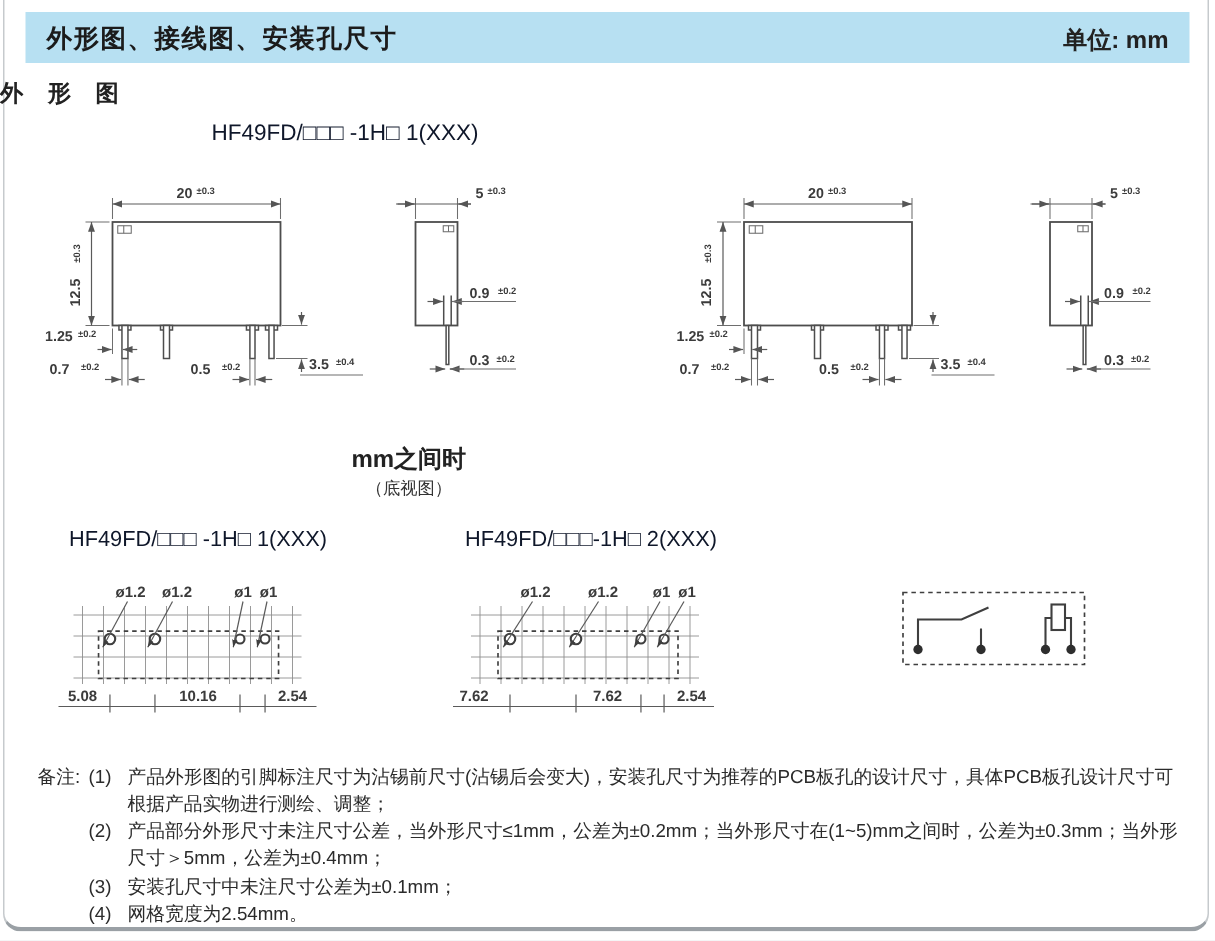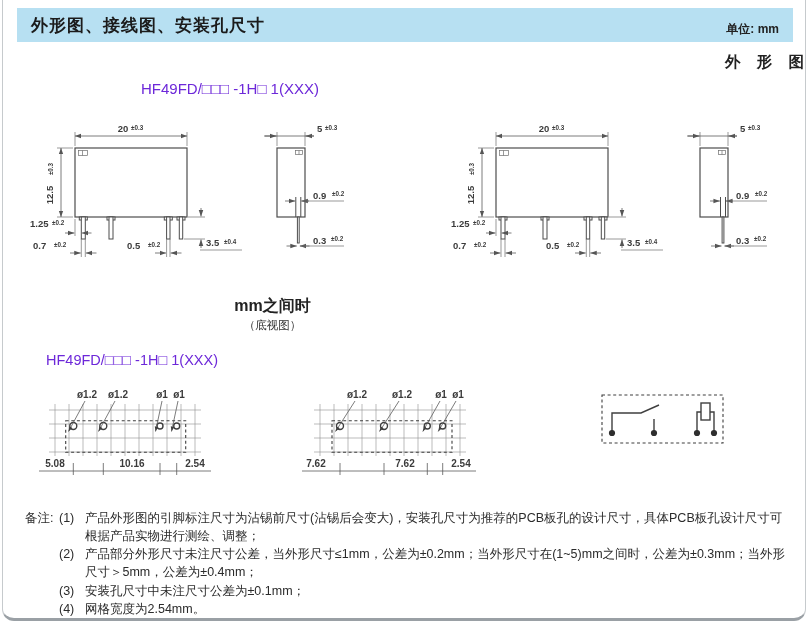--- a/index.html
+++ b/index.html
@@ -1,24 +1,24 @@
 <!DOCTYPE html>
 <html lang="zh"><head>
 <meta charset="utf-8">
 <style>
   html,body{margin:0;padding:0;background:#fff;}
   body{font-family:"Liberation Sans","DejaVu Sans",sans-serif;color:#2e2e2e;}
   .page{position:relative;width:810px;height:627px;background:#fff;overflow:hidden;}
   .frame{position:absolute;left:2px;top:-12px;right:4px;bottom:6px;border:1.5px solid #c6cacd;border-bottom:3px solid #9aa0a5;border-radius:12px;pointer-events:none;}
   .header-bar{position:absolute;left:17px;top:8px;width:776px;height:34px;background:#b7e0f2;}
   .header-title{position:absolute;left:14px;top:6px;font-size:17px;font-weight:bold;color:#1b1b1b;letter-spacing:1px;}
-  .unit-label{position:absolute;right:14px;bottom:4px;font-size:12px;font-weight:bold;color:#222;}
+  .unit-label{position:absolute;right:14px;bottom:4px;font-size:16px;font-weight:bold;color:#222;}
   .sec-title{position:absolute;font-weight:bold;color:#222;}
-  .outline-title{left:0;top:52px;width:810px;text-align:right;font-size:15.5px;letter-spacing:6px;}
-  .model-h{position:absolute;font-size:15px;color:#6d28d9;white-space:nowrap;}
+  .outline-title{left:0;top:52px;width:810px;text-align:left;font-size:15.5px;letter-spacing:6px;}
+  .model-h{position:absolute;font-size:15px;color:#0f172a;white-space:nowrap;}
   .mount-title{left:180px;top:296px;width:185px;text-align:center;font-size:16px;}
   .mount-sub{position:absolute;left:180px;top:318px;width:185px;text-align:center;font-size:11.5px;color:#333;}
   .wiring-title{left:600px;top:300px;font-size:16px;}
   .wiring-sub{font-size:11.5px;font-weight:normal;color:#333;}
   svg{position:absolute;overflow:visible;}
   svg text{font-family:"Liberation Sans","DejaVu Sans",sans-serif;fill:#3b3b3b;}
   .dimv{font-size:9.5px;font-weight:bold;}
   .dimt{font-size:6.3px;font-weight:bold;}
   .holelbl{font-size:10px;font-weight:bold;text-anchor:middle;}
   .pitchlbl{font-size:10px;font-weight:bold;text-anchor:middle;}
@@ -189,20 +189,21 @@
     <line class="dim-ln" x1="284" y1="141" x2="274.6" y2="141" marker-end="url(#a2)"></line>
     <path class="thin" d="M274.6,141H317"></path>
     <text class="dimv" x="286" y="138.5">0.3</text>
     <text class="dimt" x="304" y="136">±0.2</text>
   </svg>
 
   <div class="sec-title mount-title">mm之间时</div>
   <div class="mount-sub">（底视图）</div>
 
   <div class="model-h" style="left:46px;top:352px;font-size:14.5px;">HF49FD/□□□ -1H□ 1(XXX)</div>
+  <div class="model-h" style="left:310px;top:352px;font-size:14.5px;">HF49FD/□□□-1H□ 2(XXX)</div>
 
   <svg style="left:25px;top:388px;" width="245" height="95" viewBox="0 0 245 95">
     <defs>
       <marker id="m1" viewBox="0 0 10 10" refX="9" refY="5" markerWidth="7" markerHeight="7" orient="auto-start-reverse">
         <path d="M0,1.8 L9,5 L0,8.2 z" fill="#3f3f3f"></path>
       </marker>
     </defs>
     <path class="grid-ln" d="M30,16V68 M44,16V68 M58,16V68 M72,16V68 M86,16V68 M100,16V68 M114,16V68 M128,16V68 M142,16V68 M156,16V68 M170,16V68"></path>
     <path class="grid-ln" d="M24,22H176 M24,36H176 M24,50H176 M24,64H176"></path>
     <rect class="dash-ln" x="40.7" y="32.7" width="120" height="31.6"></rect>

